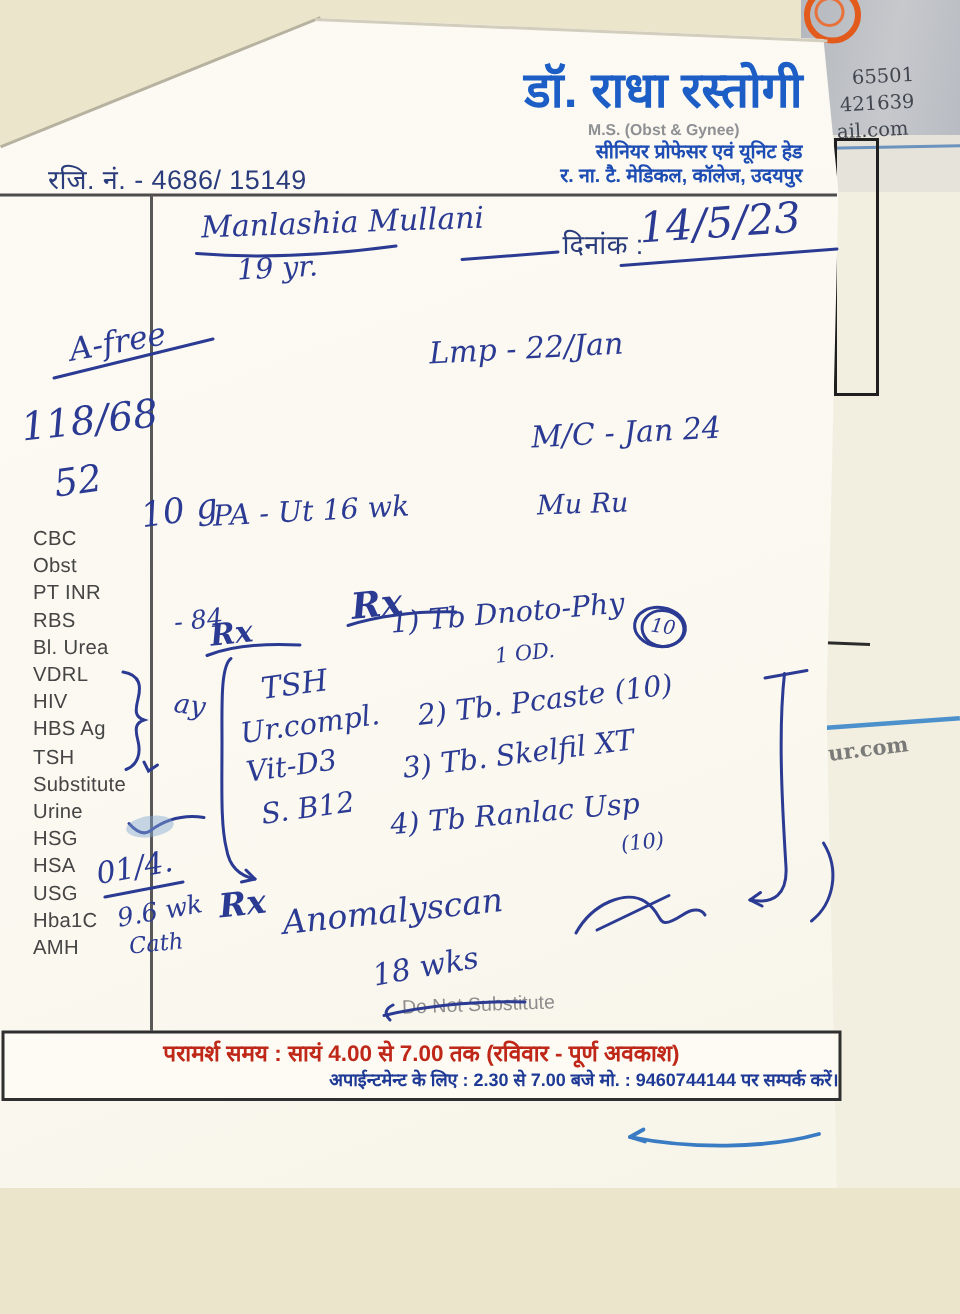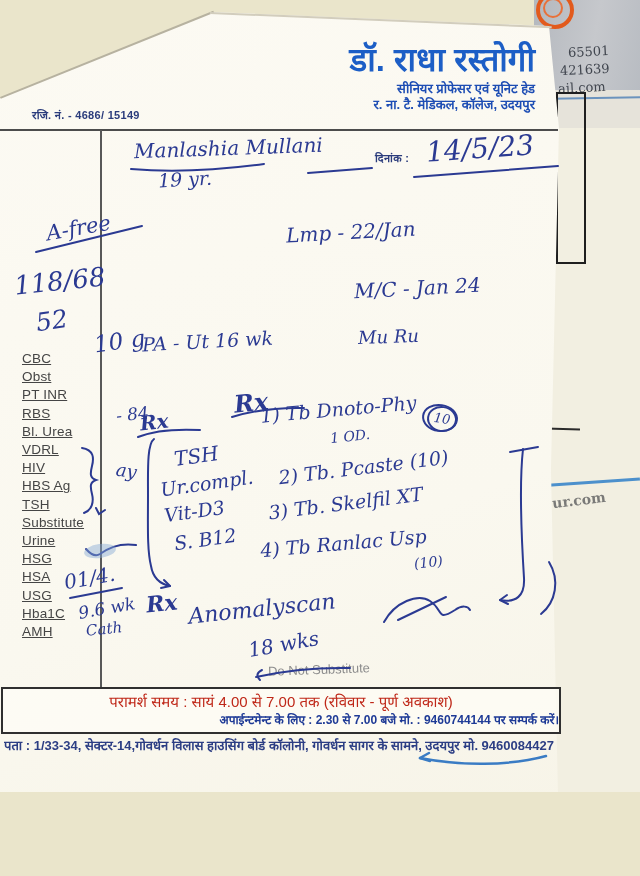--- a/index.html
+++ b/index.html
@@ -22,34 +22,34 @@
       filter:drop-shadow(0 0 4px rgba(110,102,74,.45));}
   .edge1{left:0;top:97px;width:230px;height:2px;background:#b7b2a0;
       transform:rotate(-22deg);transform-origin:left top;z-index:6;}
   .edge2{left:210px;top:12px;width:342px;height:2px;background:#d2cdbd;
       transform:rotate(2.4deg);transform-origin:left top;z-index:6;}
   
   .print{z-index:7;white-space:nowrap;}
   .docname{font-size:33px;font-weight:bold;color:#1c5ec6;}
   .degree{font-size:10.5px;color:#8f9094;font-weight:bold;}
   .hline{font-size:13px;font-weight:bold;color:#1d4db4;line-height:16px;}
-  .regno{font-size:11px;font-weight:bold;color:#2b3c7c;letter-spacing:.3px;}
+  .regno{font-size:18px;font-weight:normal;color:#2b3c7c;letter-spacing:.3px;}
   .rule-h{left:0;top:129px;width:558px;height:2px;background:#4c4c4c;z-index:7;}
   .rule-v{left:100px;top:130px;width:2px;height:558px;background:#585858;z-index:7;}
-  .labs{left:22px;top:350px;z-index:7;font-size:13.5px;color:#454545;line-height:18.2px;letter-spacing:.2px;text-decoration:underline;}
+  .labs{left:22px;top:350px;z-index:7;font-size:13.5px;color:#454545;line-height:18.2px;letter-spacing:.2px;}
   .dns{font-size:13px;color:#8d8d8d;z-index:7;}
   
   .hw{position:absolute;font-family:"DejaVu Serif",serif;font-style:italic;
       color:#2b3a92;white-space:nowrap;z-index:8;}
   .circle10{border:2px solid #2b3a92;border-radius:50%;width:26px;height:22px;
       text-align:center;line-height:22px;font-size:13px;}
   
   .fbox{left:1px;top:687px;width:556px;height:43px;border:2px solid #2f2f2f;
       background:rgba(255,254,248,.65);z-index:7;text-align:center;}
-  .f1{font-size:15px;font-weight:normal;color:#bf2718;margin-top:2px;white-space:nowrap;}
+  .f1{font-size:15px;font-weight:bold;color:#bf2718;margin-top:2px;white-space:nowrap;}
   .f2{font-size:12px;font-weight:bold;color:#1e3a96;white-space:nowrap;text-align:right;}
   .addr{left:4px;top:736px;width:552px;font-size:13px;font-weight:bold;color:#2c3e84;
       z-index:7;white-space:nowrap;overflow:hidden;}
   svg.strokes{position:absolute;left:0;top:0;z-index:9;pointer-events:none;}
 </style>
 </head>
 <body>
 
 <div id="canvas">
 
@@ -66,20 +66,21 @@
   <div class="abs" style="left:546px;top:428px;width:34px;height:2px;background:#2b2b2b;transform:rotate(2deg);z-index:2;"></div>
   <div class="abs" style="left:537px;top:481px;width:103px;height:3px;background:#4c90cc;transform:rotate(-4deg);z-index:2;"></div>
   <div class="abs frag" style="left:552px;top:492px;font-size:14px;font-weight:bold;color:#7a7a78;transform:rotate(-7deg);">ur.com</div>
 
   <div class="abs sheet"></div>
   <div class="abs edge1"></div>
   <div class="abs edge2"></div>
 
   <div class="abs print" style="left:280px;top:36px;width:255px;text-align:right;">
     <div class="docname">डॉ. राधा रस्तोगी</div>
+    <div class="degree" style="padding-right:42px;">M.S. (Obst &amp; Gynee)</div>
     <div class="hline">सीनियर प्रोफेसर एवं यूनिट हेड</div>
     <div class="hline">र. ना. टै. मेडिकल, कॉलेज, उदयपुर</div>
   </div>
   <div class="abs print regno" style="left:32px;top:107px;">रजि. नं. - 4686/ 15149</div>
   <div class="abs print regno" style="left:375px;top:150px;">दिनांक :</div>
 
   <div class="abs rule-h"></div>
   <div class="abs rule-v"></div>
 
   <div class="abs print labs">
@@ -136,21 +137,20 @@
   <div class="hw" style="left:174px;top:528px;font-size:19px;transform:rotate(-8deg);">S. B12</div>
 
   <div class="hw" style="left:146px;top:590px;font-size:22px;font-weight:bold;transform:rotate(-6deg);">Rx</div>
   <div class="hw" style="left:188px;top:596px;font-size:22px;transform:rotate(-6deg);">Anomalyscan</div>
   <div class="hw" style="left:248px;top:632px;font-size:20px;transform:rotate(-10deg);">18 wks</div>
 
   <div class="abs print fbox">
     <div class="f1">परामर्श समय : सायं 4.00 से 7.00 तक  (रविवार - पूर्ण अवकाश)</div>
     <div class="f2">अपाईन्टमेन्ट के लिए : 2.30 से 7.00 बजे मो. : 9460744144  पर सम्पर्क करें।</div>
   </div>
-  <div class="abs print addr">पता : 1/33-34, सेक्टर-14,गोवर्धन विलास  हाउसिंग बोर्ड कॉलोनी, गोवर्धन सागर के सामने, उदयपुर मो. 9460084427</div>
 
   <svg class="strokes" width="640" height="876" viewBox="0 0 640 876">
     <g stroke="#2b3a92" stroke-width="2" fill="none" stroke-linecap="round">
       <path d="M131,169 Q190,174 264,164"></path>
       <path d="M308,173 L372,168"></path>
       <path d="M414,177 L558,166"></path>
       <path d="M36,252 L142,226"></path>
       <path d="M82,448 C94,450 94,458 92,466 C90,474 90,478 96,480 C90,482 90,486 92,494 C94,502 92,510 84,513"></path>
       <path d="M96,508 l3,6 l6,-4"></path>
       <path d="M86,549 q8,9 14,5 q16,-12 36,-9"></path>

